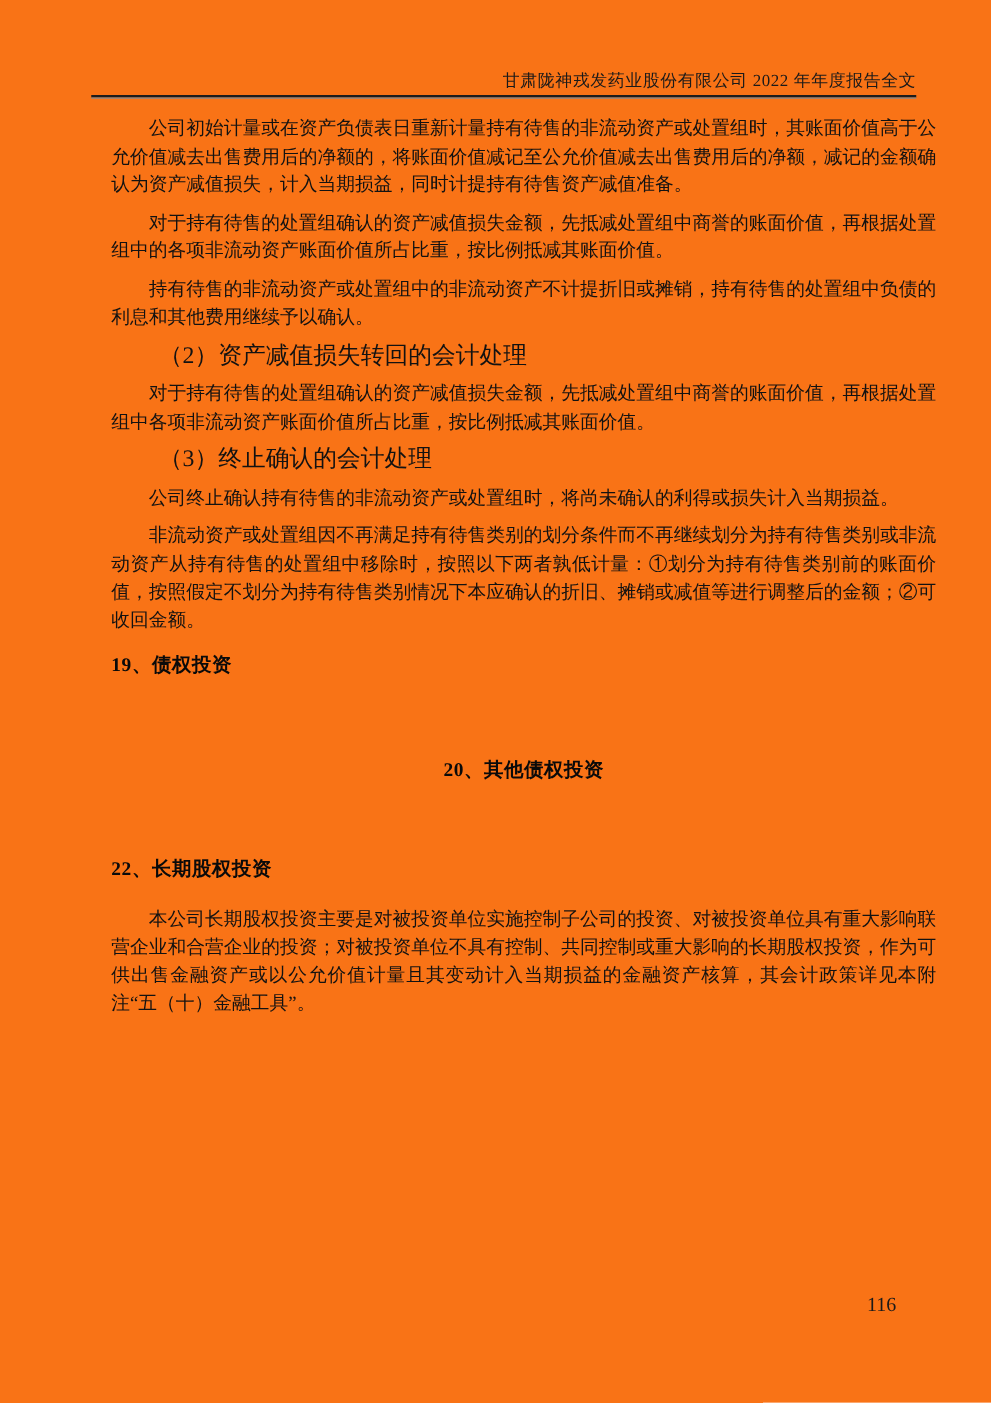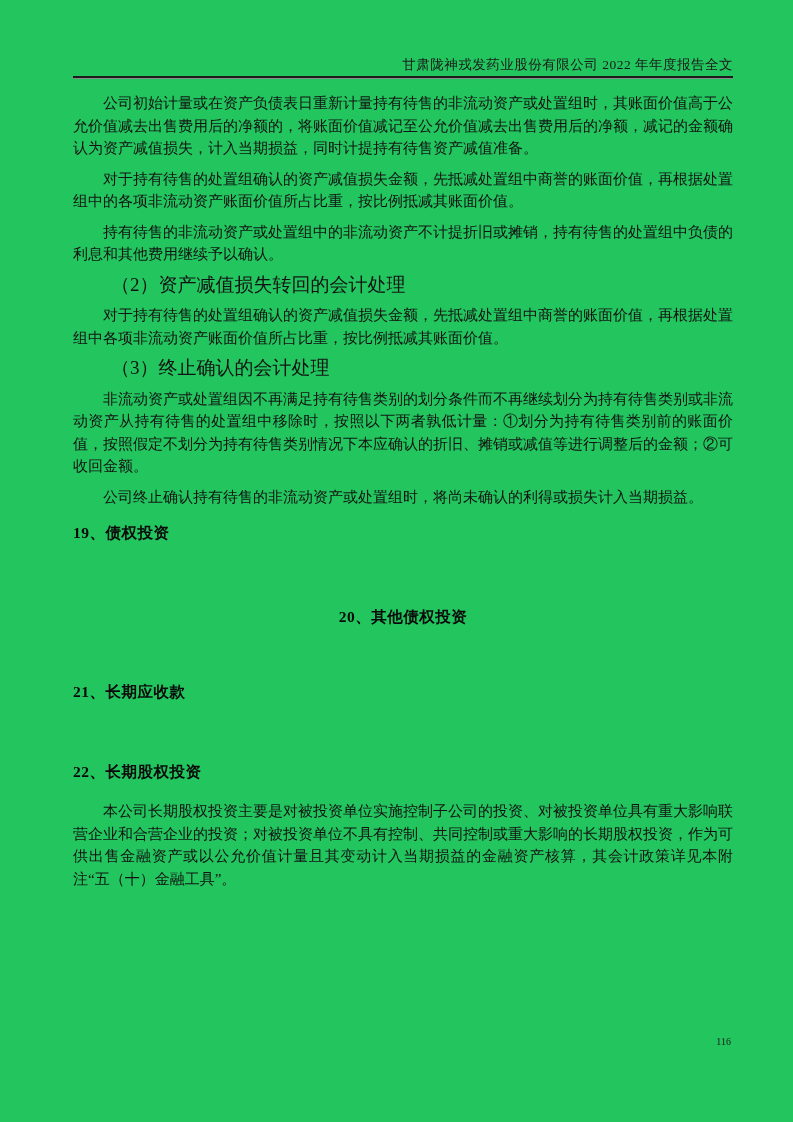--- a/index.html
+++ b/index.html
@@ -11,21 +11,21 @@
     width: 793px;
     height: 1122px;
     position: relative;
     font-family: "Liberation Serif", "DejaVu Serif", serif;
     color: #111111;
     overflow: hidden;
   }
   .page {
     position: absolute;
     inset: 0;
-    background: #22c55e;
+    background: #f97316;
   }
   .page-header {
     position: absolute;
     top: 56px;
     left: 73px;
     width: 660px;
     text-align: right;
     font-size: 13.5px;
     line-height: 18px;
     color: #1a1a1a;
@@ -37,21 +37,21 @@
     top: 76px;
     left: 73px;
     width: 660px;
     height: 0;
     border-top: 2px solid #1c1c1c;
     border-bottom: 1px solid #8a8a8a;
   }
   .content {
     position: absolute;
     top: 92px;
-    left: 73px;
+    left: 89px;
     width: 660px;
   }
   .body-para {
     margin: 0 0 8px 0;
     font-size: 15px;
     line-height: 22.5px;
     text-align: justify;
     text-indent: 2em;
     color: #121212;
   }
@@ -71,22 +71,22 @@
     letter-spacing: 0.5px;
   }
   .section-heading.h19 { margin-top: 14px; }
   .section-heading.h20 { margin-top: 61px; text-align: center; }
   .section-heading.h21 { margin-top: 53px; }
   .section-heading.h22 { margin-top: 57px; }
   .body-para.last-para { margin-top: 17px; margin-bottom: 0; }
   .page-number {
     position: absolute;
     top: 1036px;
-    right: 62px;
-    font-size: 10px;
+    right: 76px;
+    font-size: 16px;
     color: #1a1a1a;
   }
 </style>
 </head>
 <body>
 
 <div class="page">
 
   <div class="page-header">甘肃陇神戎发药业股份有限公司 2022 年年度报告全文</div>
 
@@ -101,29 +101,28 @@
 
     <p class="body-para">持有待售的非流动资产或处置组中的非流动资产不计提折旧或摊销，持有待售的处置组中负债的利息和其他费用继续予以确认。</p>
 
     <p class="sub-heading">（2）资产减值损失转回的会计处理</p>
 
 
     <p class="body-para">对于持有待售的处置组确认的资产减值损失金额，先抵减处置组中商誉的账面价值，再根据处置组中各项非流动资产账面价值所占比重，按比例抵减其账面价值。</p>
 
     <p class="sub-heading">（3）终止确认的会计处理</p>
 
+    <p class="body-para">公司终止确认持有待售的非流动资产或处置组时，将尚未确认的利得或损失计入当期损益。</p>
+
     <p class="body-para">非流动资产或处置组因不再满足持有待售类别的划分条件而不再继续划分为持有待售类别或非流动资产从持有待售的处置组中移除时，按照以下两者孰低计量：①划分为持有待售类别前的账面价值，按照假定不划分为持有待售类别情况下本应确认的折旧、摊销或减值等进行调整后的金额；②可收回金额。</p>
-
-    <p class="body-para">公司终止确认持有待售的非流动资产或处置组时，将尚未确认的利得或损失计入当期损益。</p>
 
     <h3 class="section-heading h19">19、债权投资</h3>
 
     <h3 class="section-heading h20">20、其他债权投资</h3>
 
-    <h3 class="section-heading h21">21、长期应收款</h3>
 
     <h3 class="section-heading h22">22、长期股权投资</h3>
 
     <p class="body-para last-para">本公司长期股权投资主要是对被投资单位实施控制子公司的投资、对被投资单位具有重大影响联营企业和合营企业的投资；对被投资单位不具有控制、共同控制或重大影响的长期股权投资，作为可供出售金融资产或以公允价值计量且其变动计入当期损益的金融资产核算，其会计政策详见本附注“五（十）金融工具”。</p>
 
   </div>
 
   <div class="page-number">116</div>
 
 </div>

